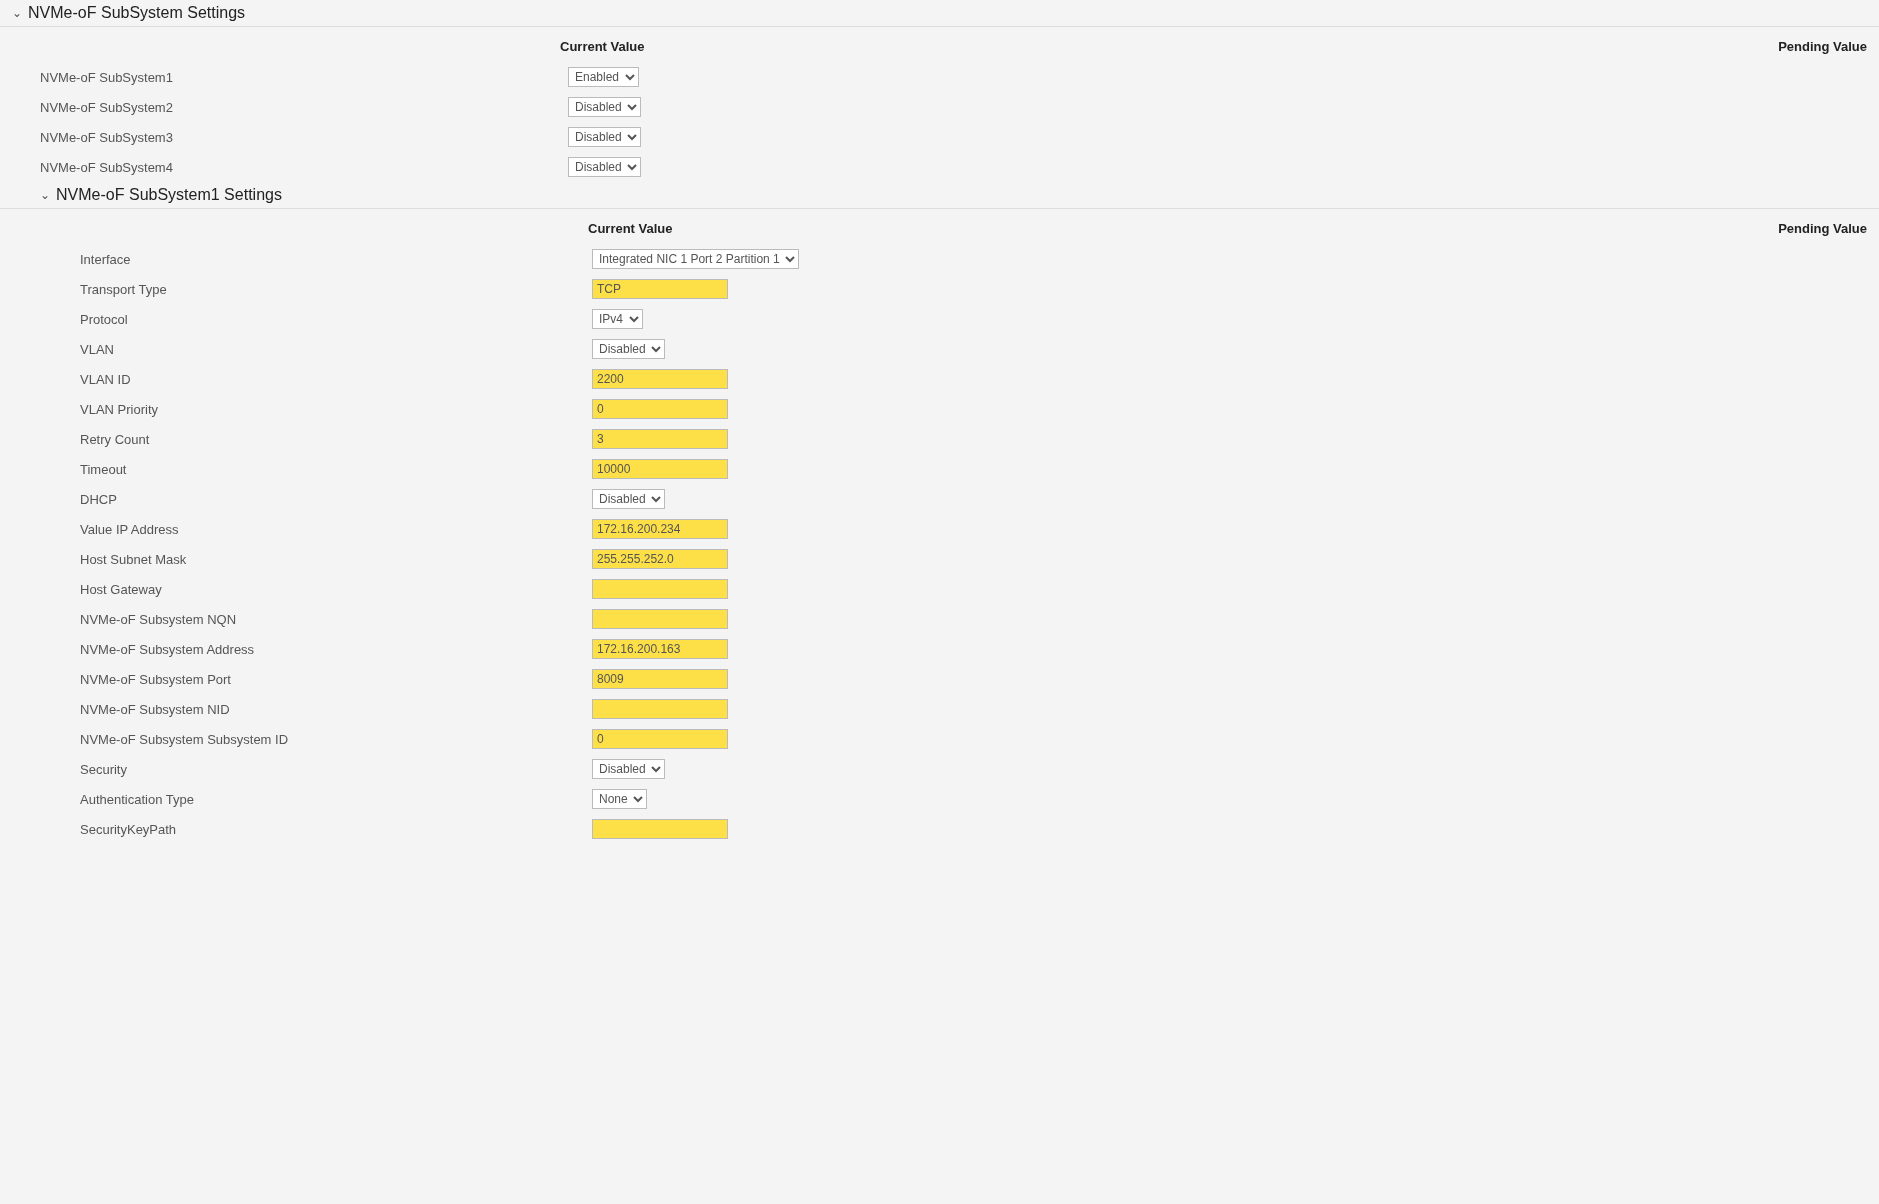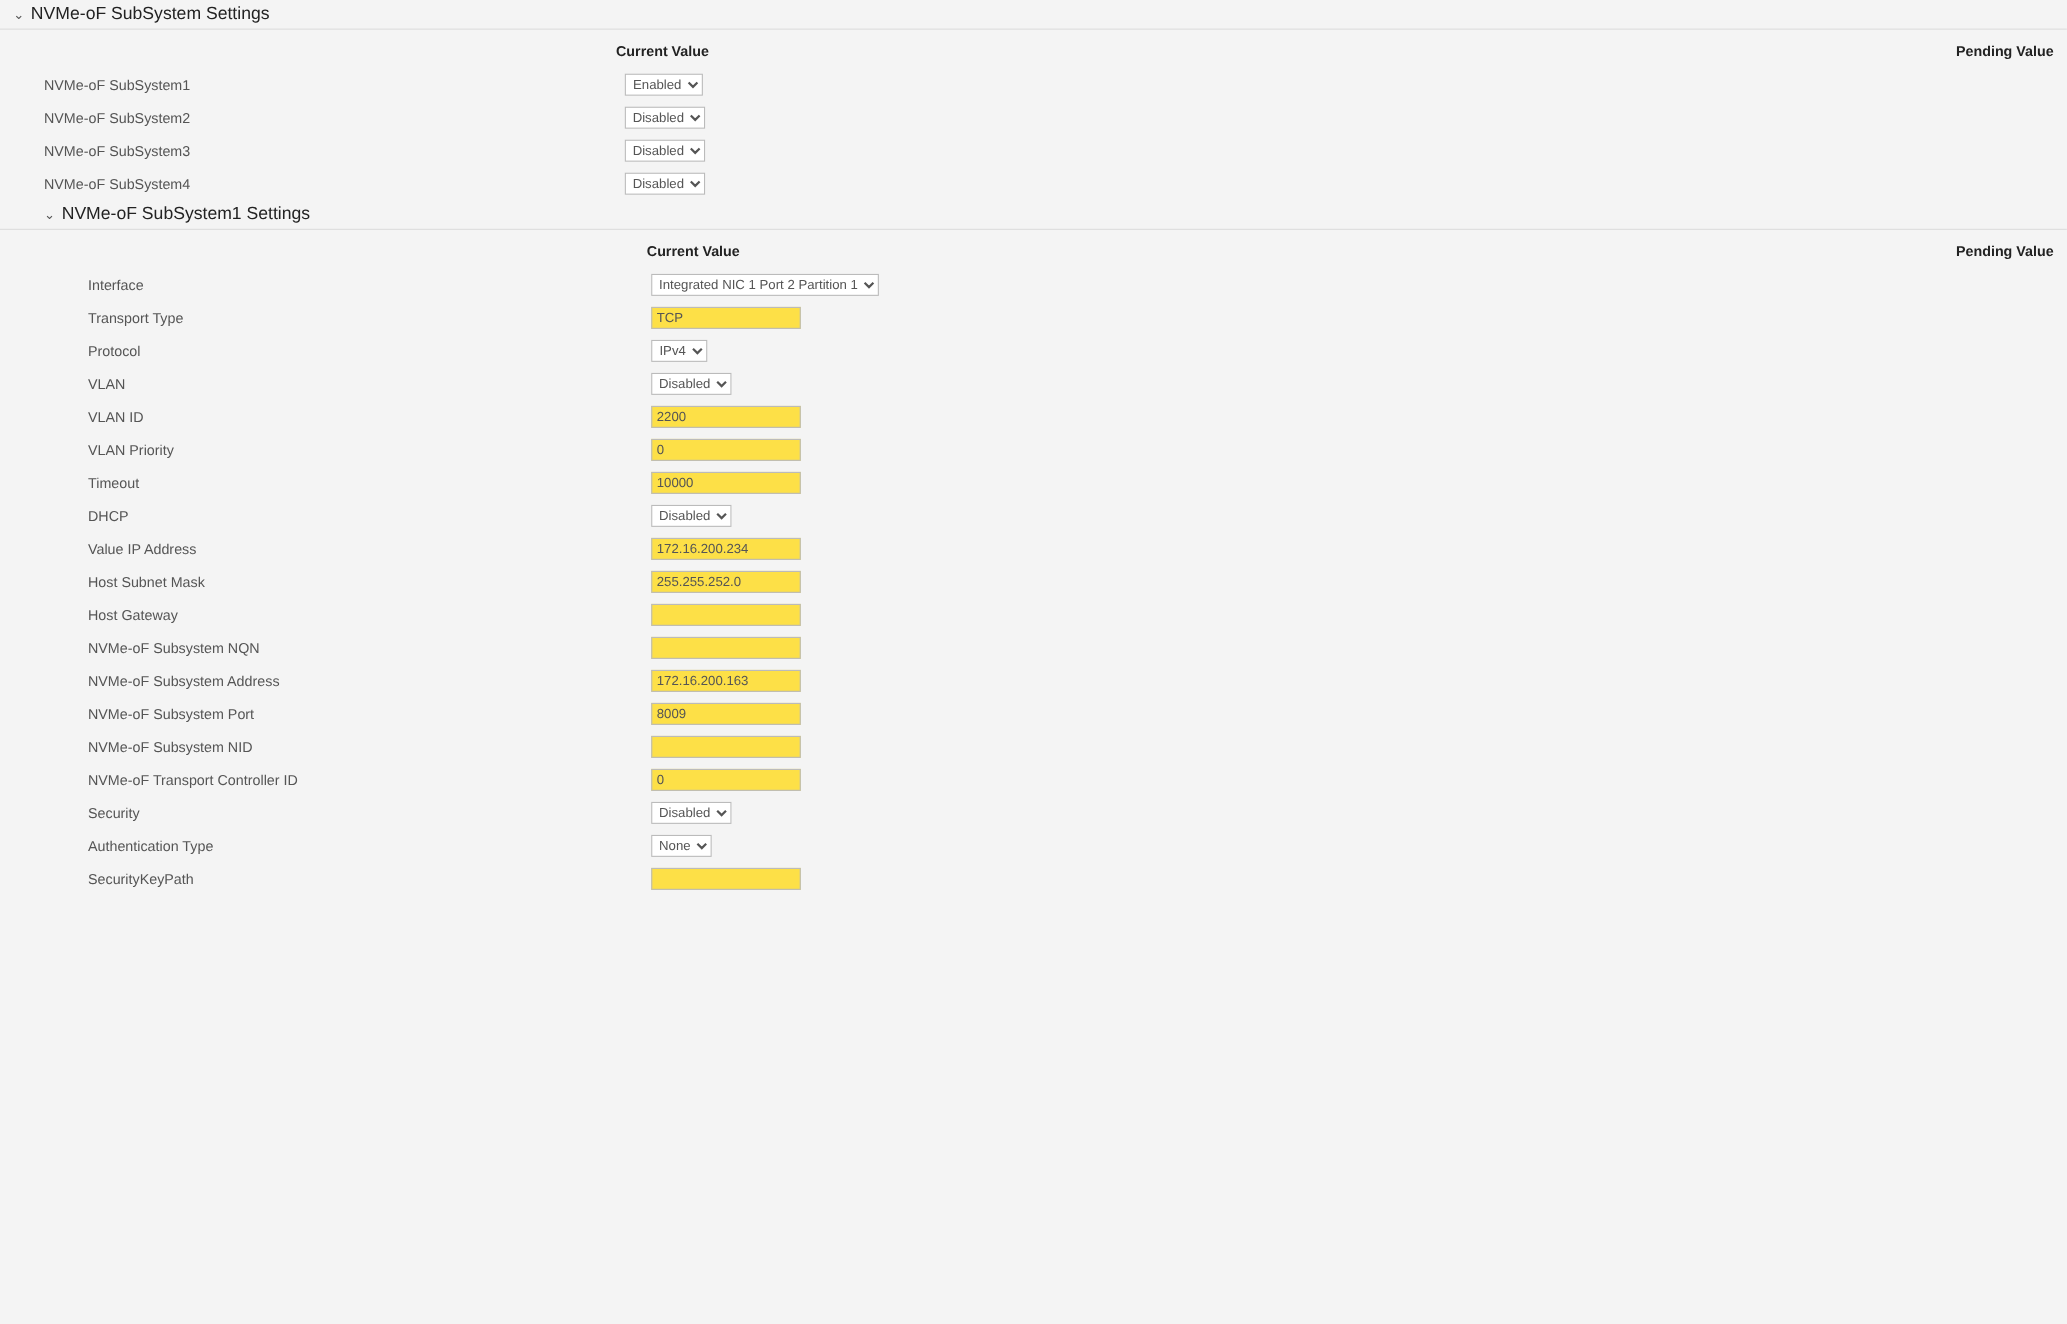--- a/index.html
+++ b/index.html
@@ -11,21 +11,21 @@
   .col-hdr{display:flex;padding:12px 12px 8px 40px;}
   .col-hdr.sub{padding-left:80px;}
   .col-hdr .lbl{flex:0 0 520px;}
   .col-hdr.sub .lbl{flex:0 0 508px;}
   .col-hdr .cur{font-weight:600;color:#222;text-align:center;}
   .col-hdr .pend{margin-left:auto;font-weight:600;color:#222;}
   .row{display:flex;align-items:center;padding:5px 12px 5px 40px;color:#555;}
   .row.sub{padding-left:80px;}
   .row .rlabel{flex:0 0 528px;}
   .row.sub .rlabel{flex:0 0 512px;}
-  select{height:20px;font-size:12px;border:1px solid #bbb;background:#fff;color:#555;padding:0 2px;text-align:center;}
+  select{height:20px;font-size:12px;border:1px solid #bbb;background:#fff;color:#555;padding:0 2px;}
   input[type=text]{height:18px;font-size:12px;border:1px solid #bbb;background:#fde047;color:#555;padding:0 4px;width:126px;}
 </style>
 </head>
 <body>
 <div class="page">
 
 <div class="section">
   <div class="section-hdr">
     <span class="chev">⌄</span>
     <span>NVMe-oF SubSystem Settings</span>
@@ -84,20 +84,24 @@
         </div>
         <div class="row sub">
           <div class="rlabel">VLAN ID</div>
           <input type="text" value="2200" style="">
         </div>
         <div class="row sub">
           <div class="rlabel">VLAN Priority</div>
           <input type="text" value="0" style="">
         </div>
         <div class="row sub">
+          <div class="rlabel">Retry Count</div>
+          <input type="text" value="3" style="">
+        </div>
+        <div class="row sub">
           <div class="rlabel">Timeout</div>
           <input type="text" value="10000" style="">
         </div>
         <div class="row sub">
           <div class="rlabel">DHCP</div>
           <select><option>Disabled</option></select>
         </div>
         <div class="row sub">
           <div class="rlabel">Value IP Address</div>
           <input type="text" value="172.16.200.234" style="">
@@ -120,21 +124,21 @@
         </div>
         <div class="row sub">
           <div class="rlabel">NVMe-oF Subsystem Port</div>
           <input type="text" value="8009" style="">
         </div>
         <div class="row sub">
           <div class="rlabel">NVMe-oF Subsystem NID</div>
           <input type="text" style="">
         </div>
         <div class="row sub">
-          <div class="rlabel">NVMe-oF Transport Controller ID</div>
+          <div class="rlabel">NVMe-oF Subsystem Subsystem ID</div>
           <input type="text" value="0" style="">
         </div>
         <div class="row sub">
           <div class="rlabel">Security</div>
           <select><option>Disabled</option></select>
         </div>
         <div class="row sub">
           <div class="rlabel">Authentication Type</div>
           <select><option>None</option></select>
         </div>

